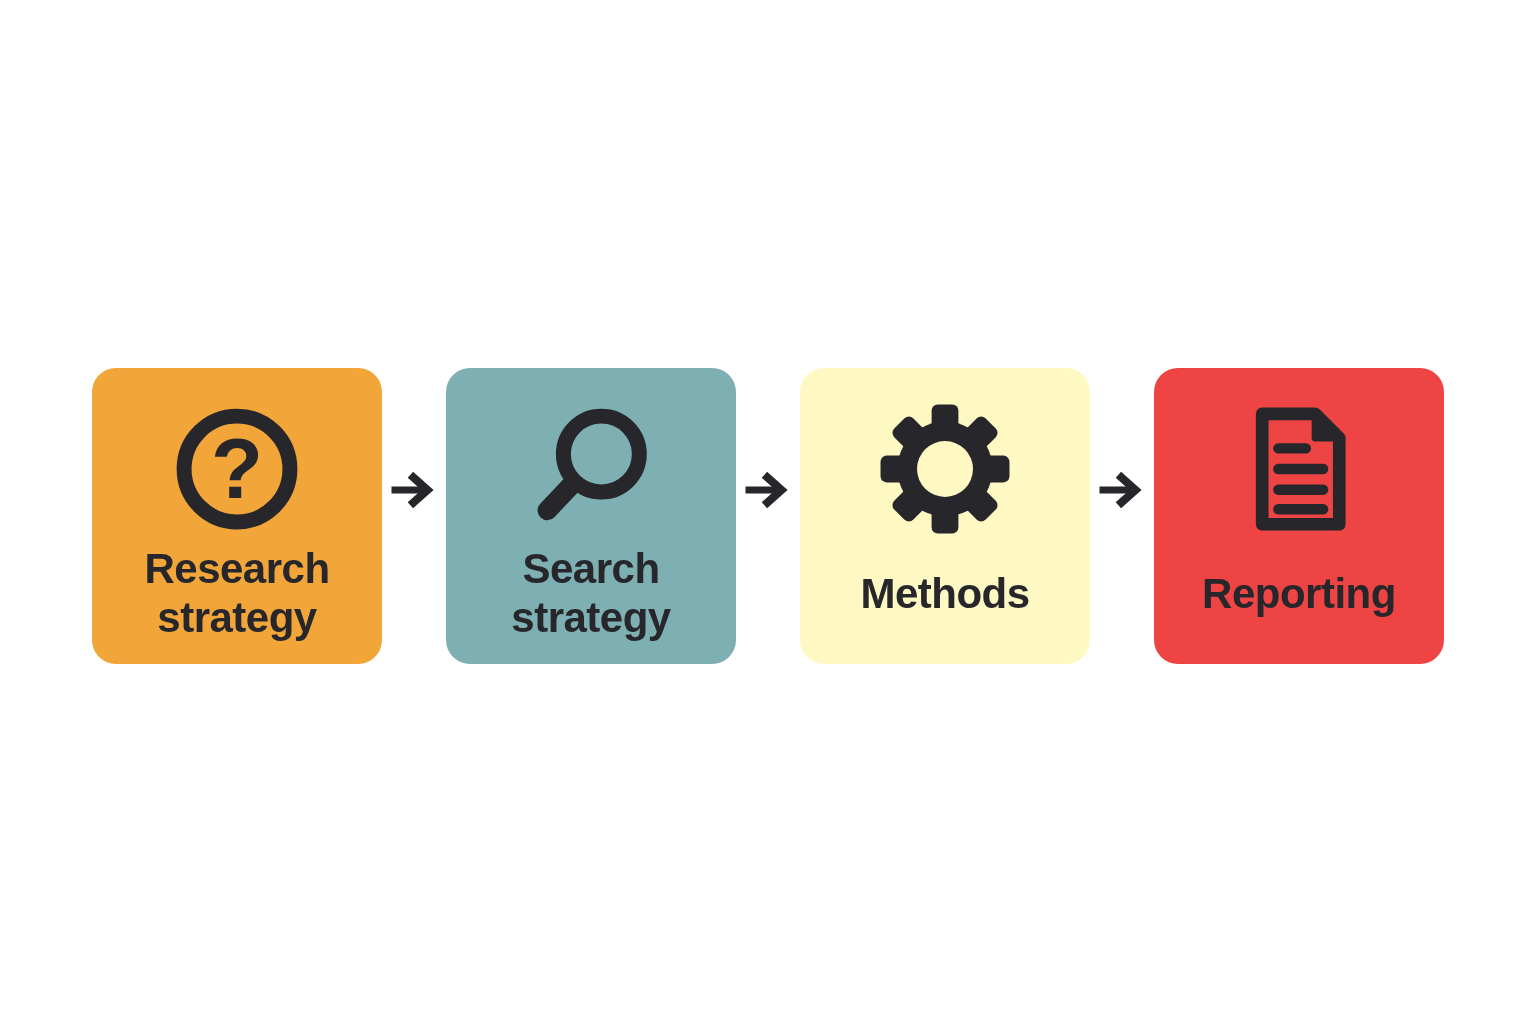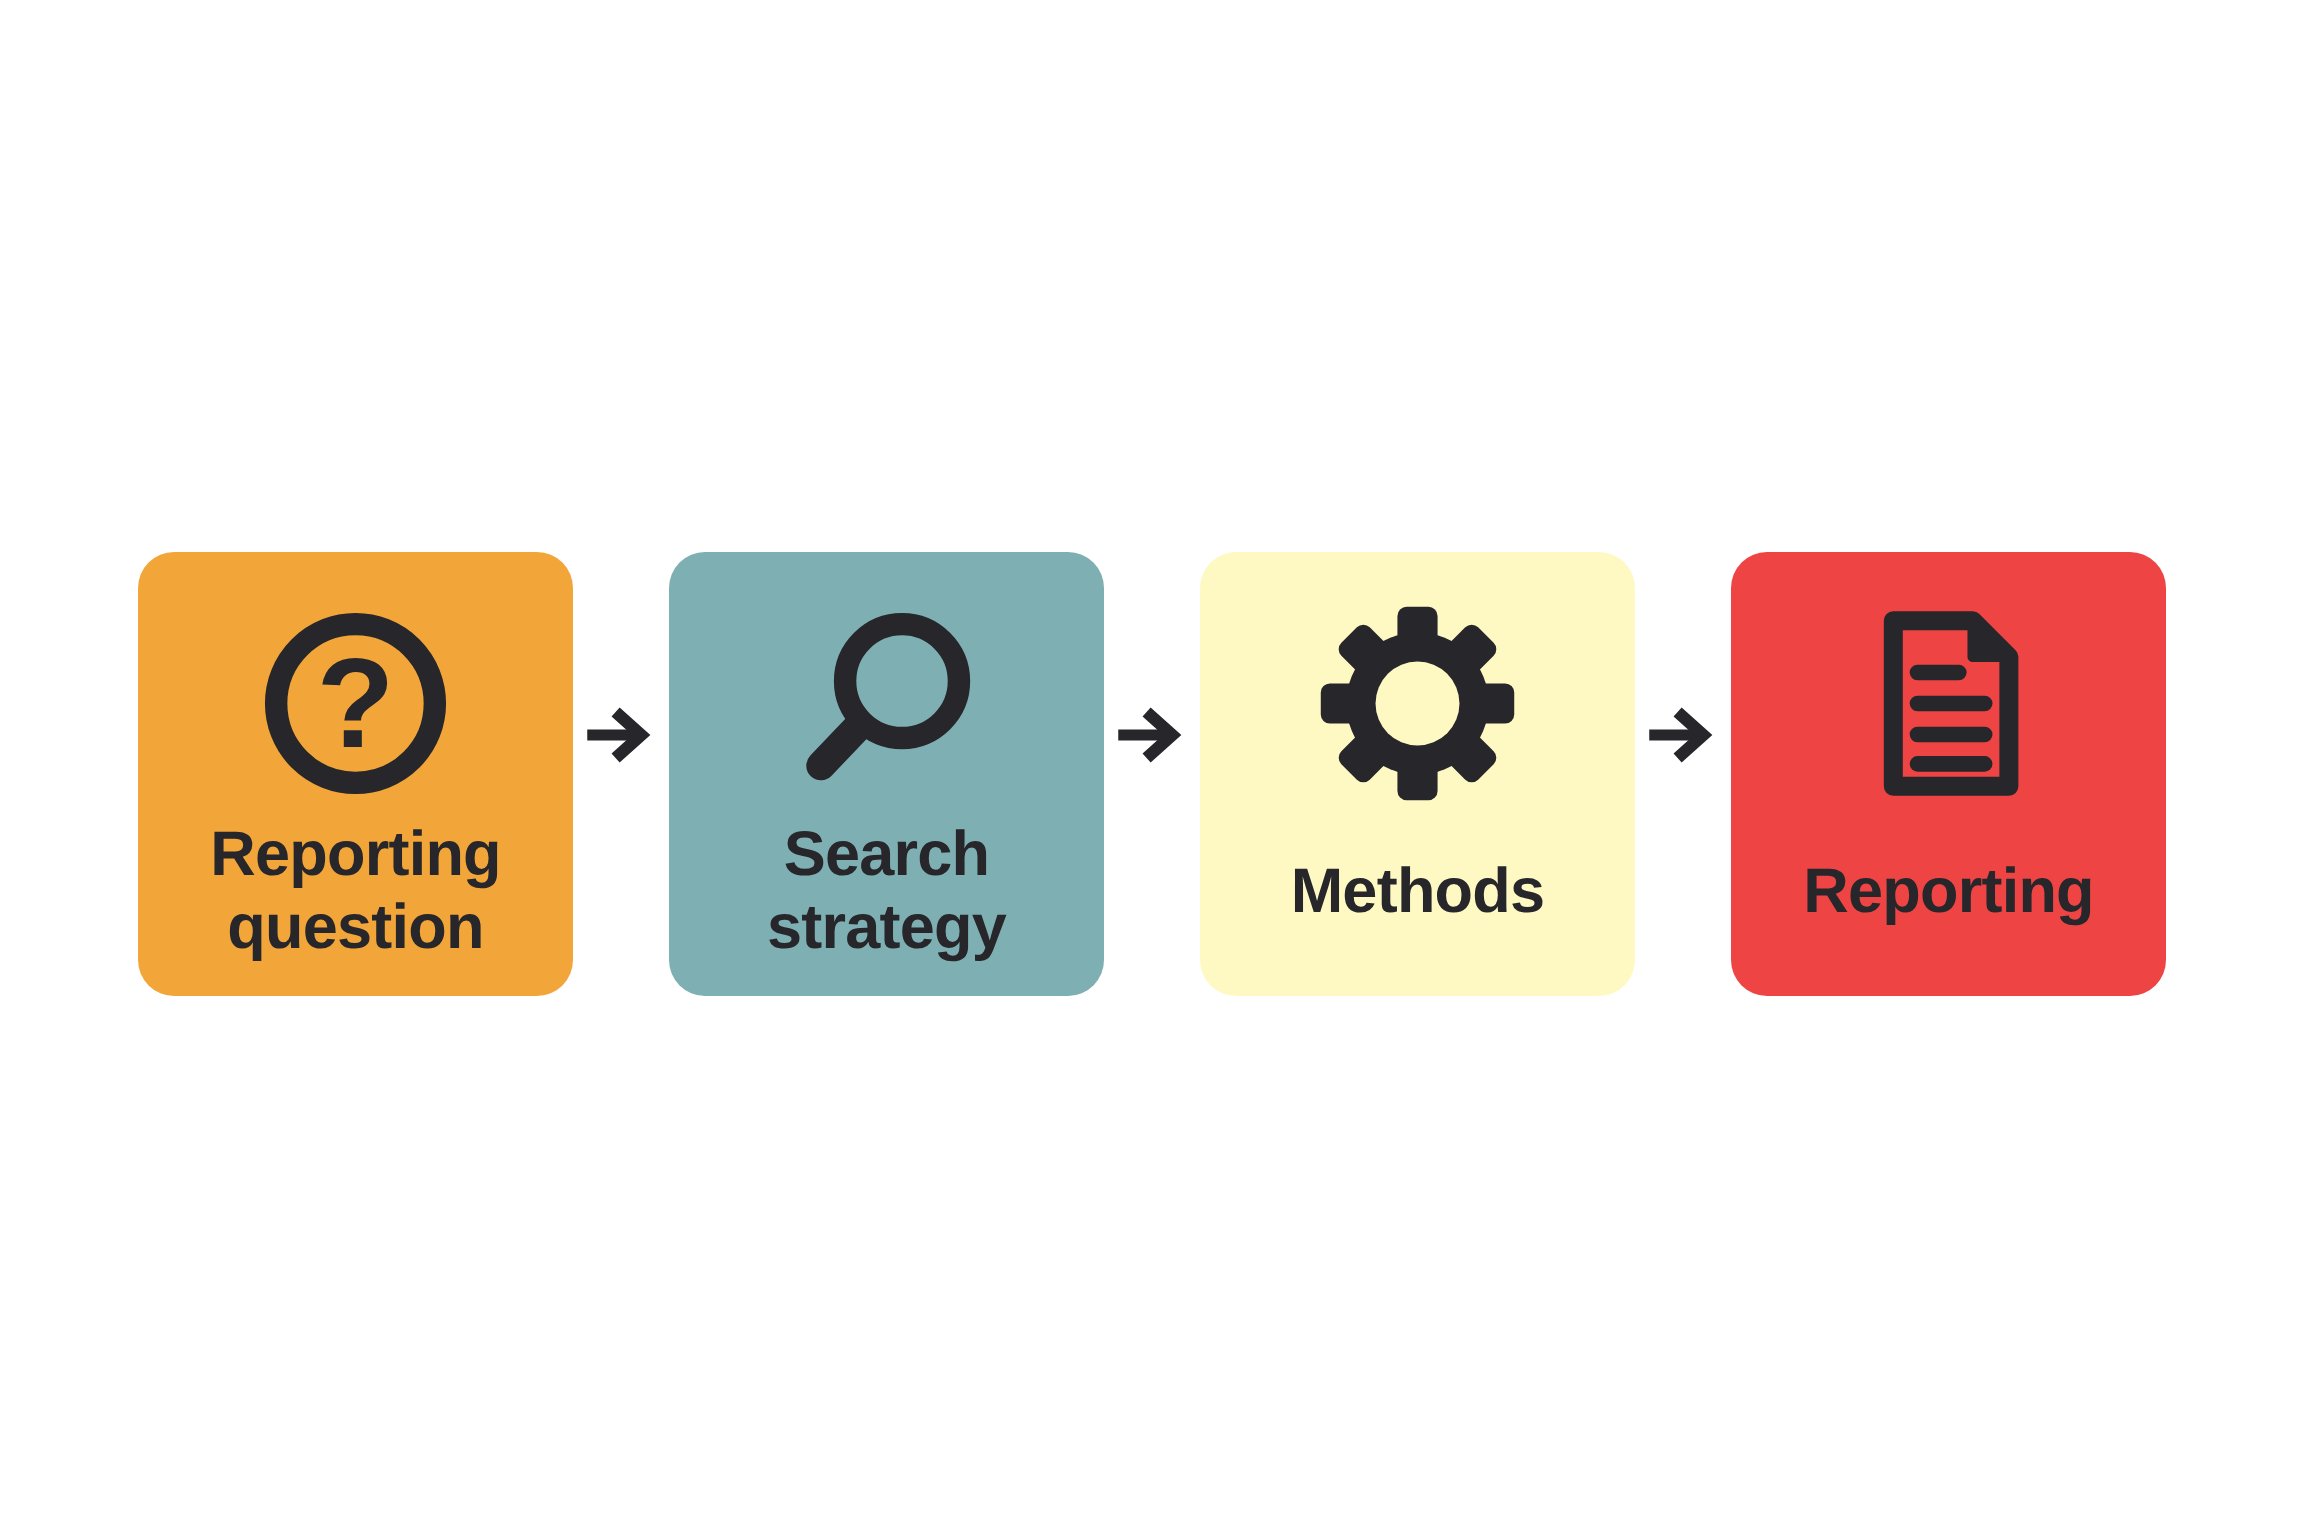--- a/index.html
+++ b/index.html
@@ -65,21 +65,21 @@
 <div class="page" style="background-color: rgb(255, 255, 255);">
   <div class="flow-row" style="color: rgb(38, 38, 43);">
 
     <div class="step-card" style="background-color: rgb(242, 166, 58);">
       <div class="icon-wrap">
         <svg width="138" height="138" viewBox="0 0 120 120">
           <circle cx="60" cy="60" r="46" fill="none" stroke="currentColor" stroke-width="13"></circle>
           <text x="60" y="85" font-size="74" font-weight="bold" text-anchor="middle" fill="currentColor" font-family="Liberation Sans, sans-serif">?</text>
         </svg>
       </div>
-      <div class="step-label">Reporting question</div>
+      <div class="step-label">Research strategy</div>
     </div>
 
     <div class="arrow-wrap" style="color: rgb(38, 38, 43);">
       <svg width="54" height="44" viewBox="0 0 60 48">
         <path d="M5 24 H42" fill="none" stroke="currentColor" stroke-width="8"></path>
         <path d="M26 7 L45 24 L26 41" fill="none" stroke="currentColor" stroke-width="9" stroke-linejoin="miter"></path>
       </svg>
     </div>
 
     <div class="step-card" style="background-color: rgb(126, 175, 178);">

